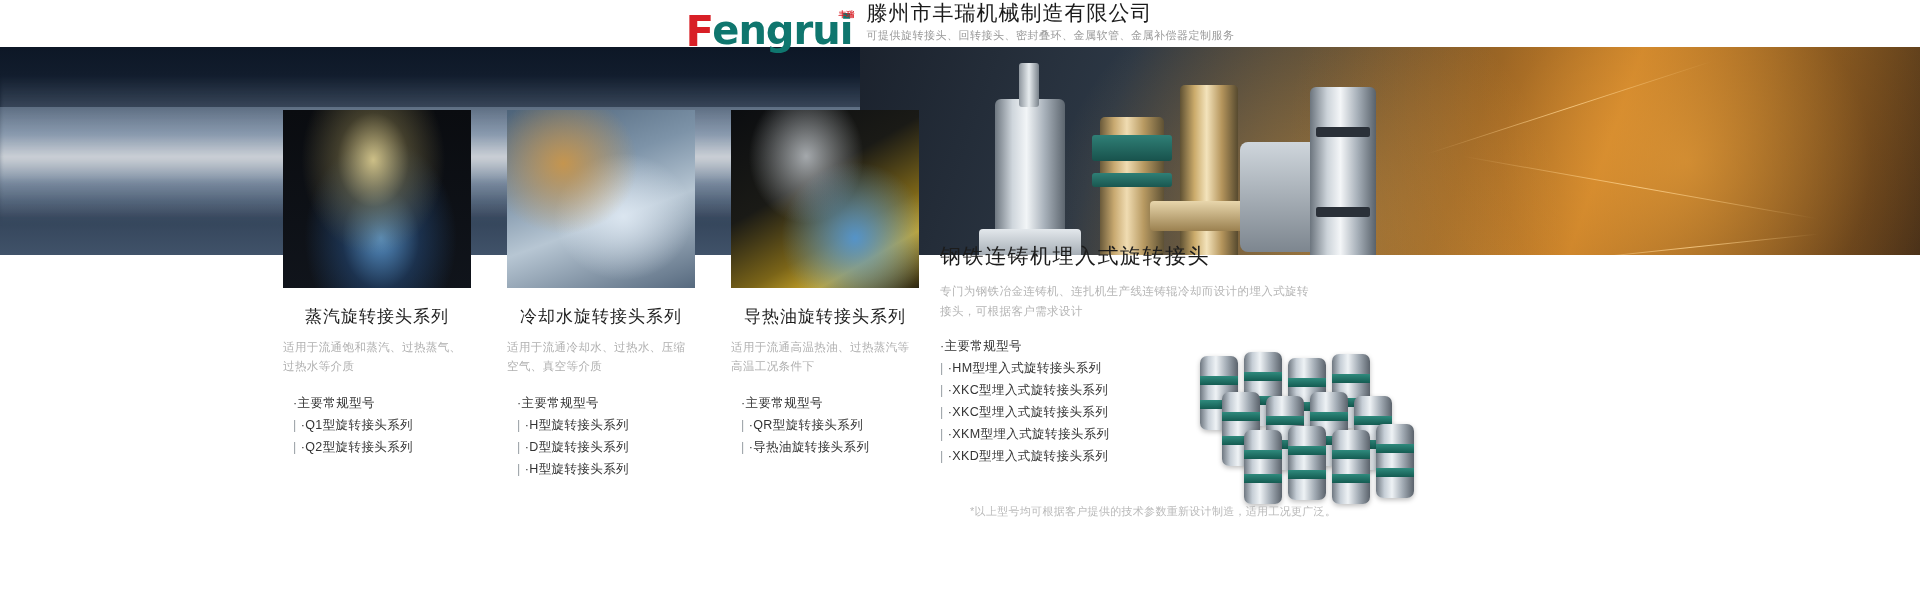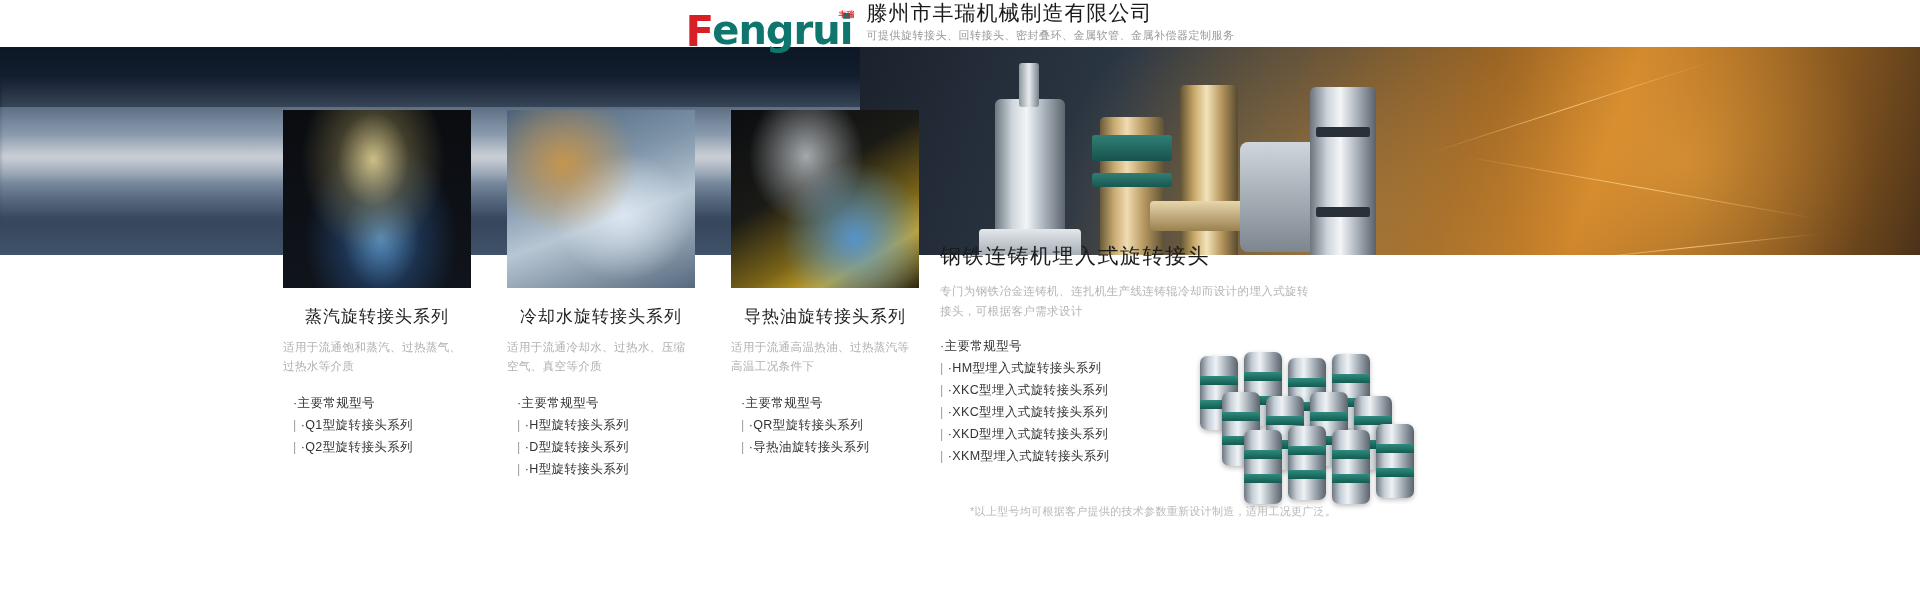--- a/index.html
+++ b/index.html
@@ -251,22 +251,22 @@
   </div>
 
   <div class="feature">
     <div class="feature-title">钢铁连铸机埋入式旋转接头</div>
     <div class="feature-desc">专门为钢铁冶金连铸机、连扎机生产线连铸辊冷却而设计的埋入式旋转接头，可根据客户需求设计</div>
     <div class="feature-models">
       <div class="model-head">·主要常规型号</div>
       <div class="model-item"><span class="bar">|</span><span>·HM型埋入式旋转接头系列</span></div>
       <div class="model-item"><span class="bar">|</span><span>·XKC型埋入式旋转接头系列</span></div>
       <div class="model-item"><span class="bar">|</span><span>·XKC型埋入式旋转接头系列</span></div>
+      <div class="model-item"><span class="bar">|</span><span>·XKM型埋入式旋转接头系列</span></div>
       <div class="model-item"><span class="bar">|</span><span>·XKD型埋入式旋转接头系列</span></div>
-      <div class="model-item"><span class="bar">|</span><span>·XKM型埋入式旋转接头系列</span></div>
     </div>
 
     <div class="joint-cluster">
       <div class="joint" style="left:10px;  top:4px;"></div>
       <div class="joint" style="left:54px;  top:0px;"></div>
       <div class="joint" style="left:98px;  top:6px;"></div>
       <div class="joint" style="left:142px; top:2px;"></div>
       <div class="joint" style="left:32px;  top:40px;"></div>
       <div class="joint" style="left:76px;  top:44px;"></div>
       <div class="joint" style="left:120px; top:40px;"></div>

